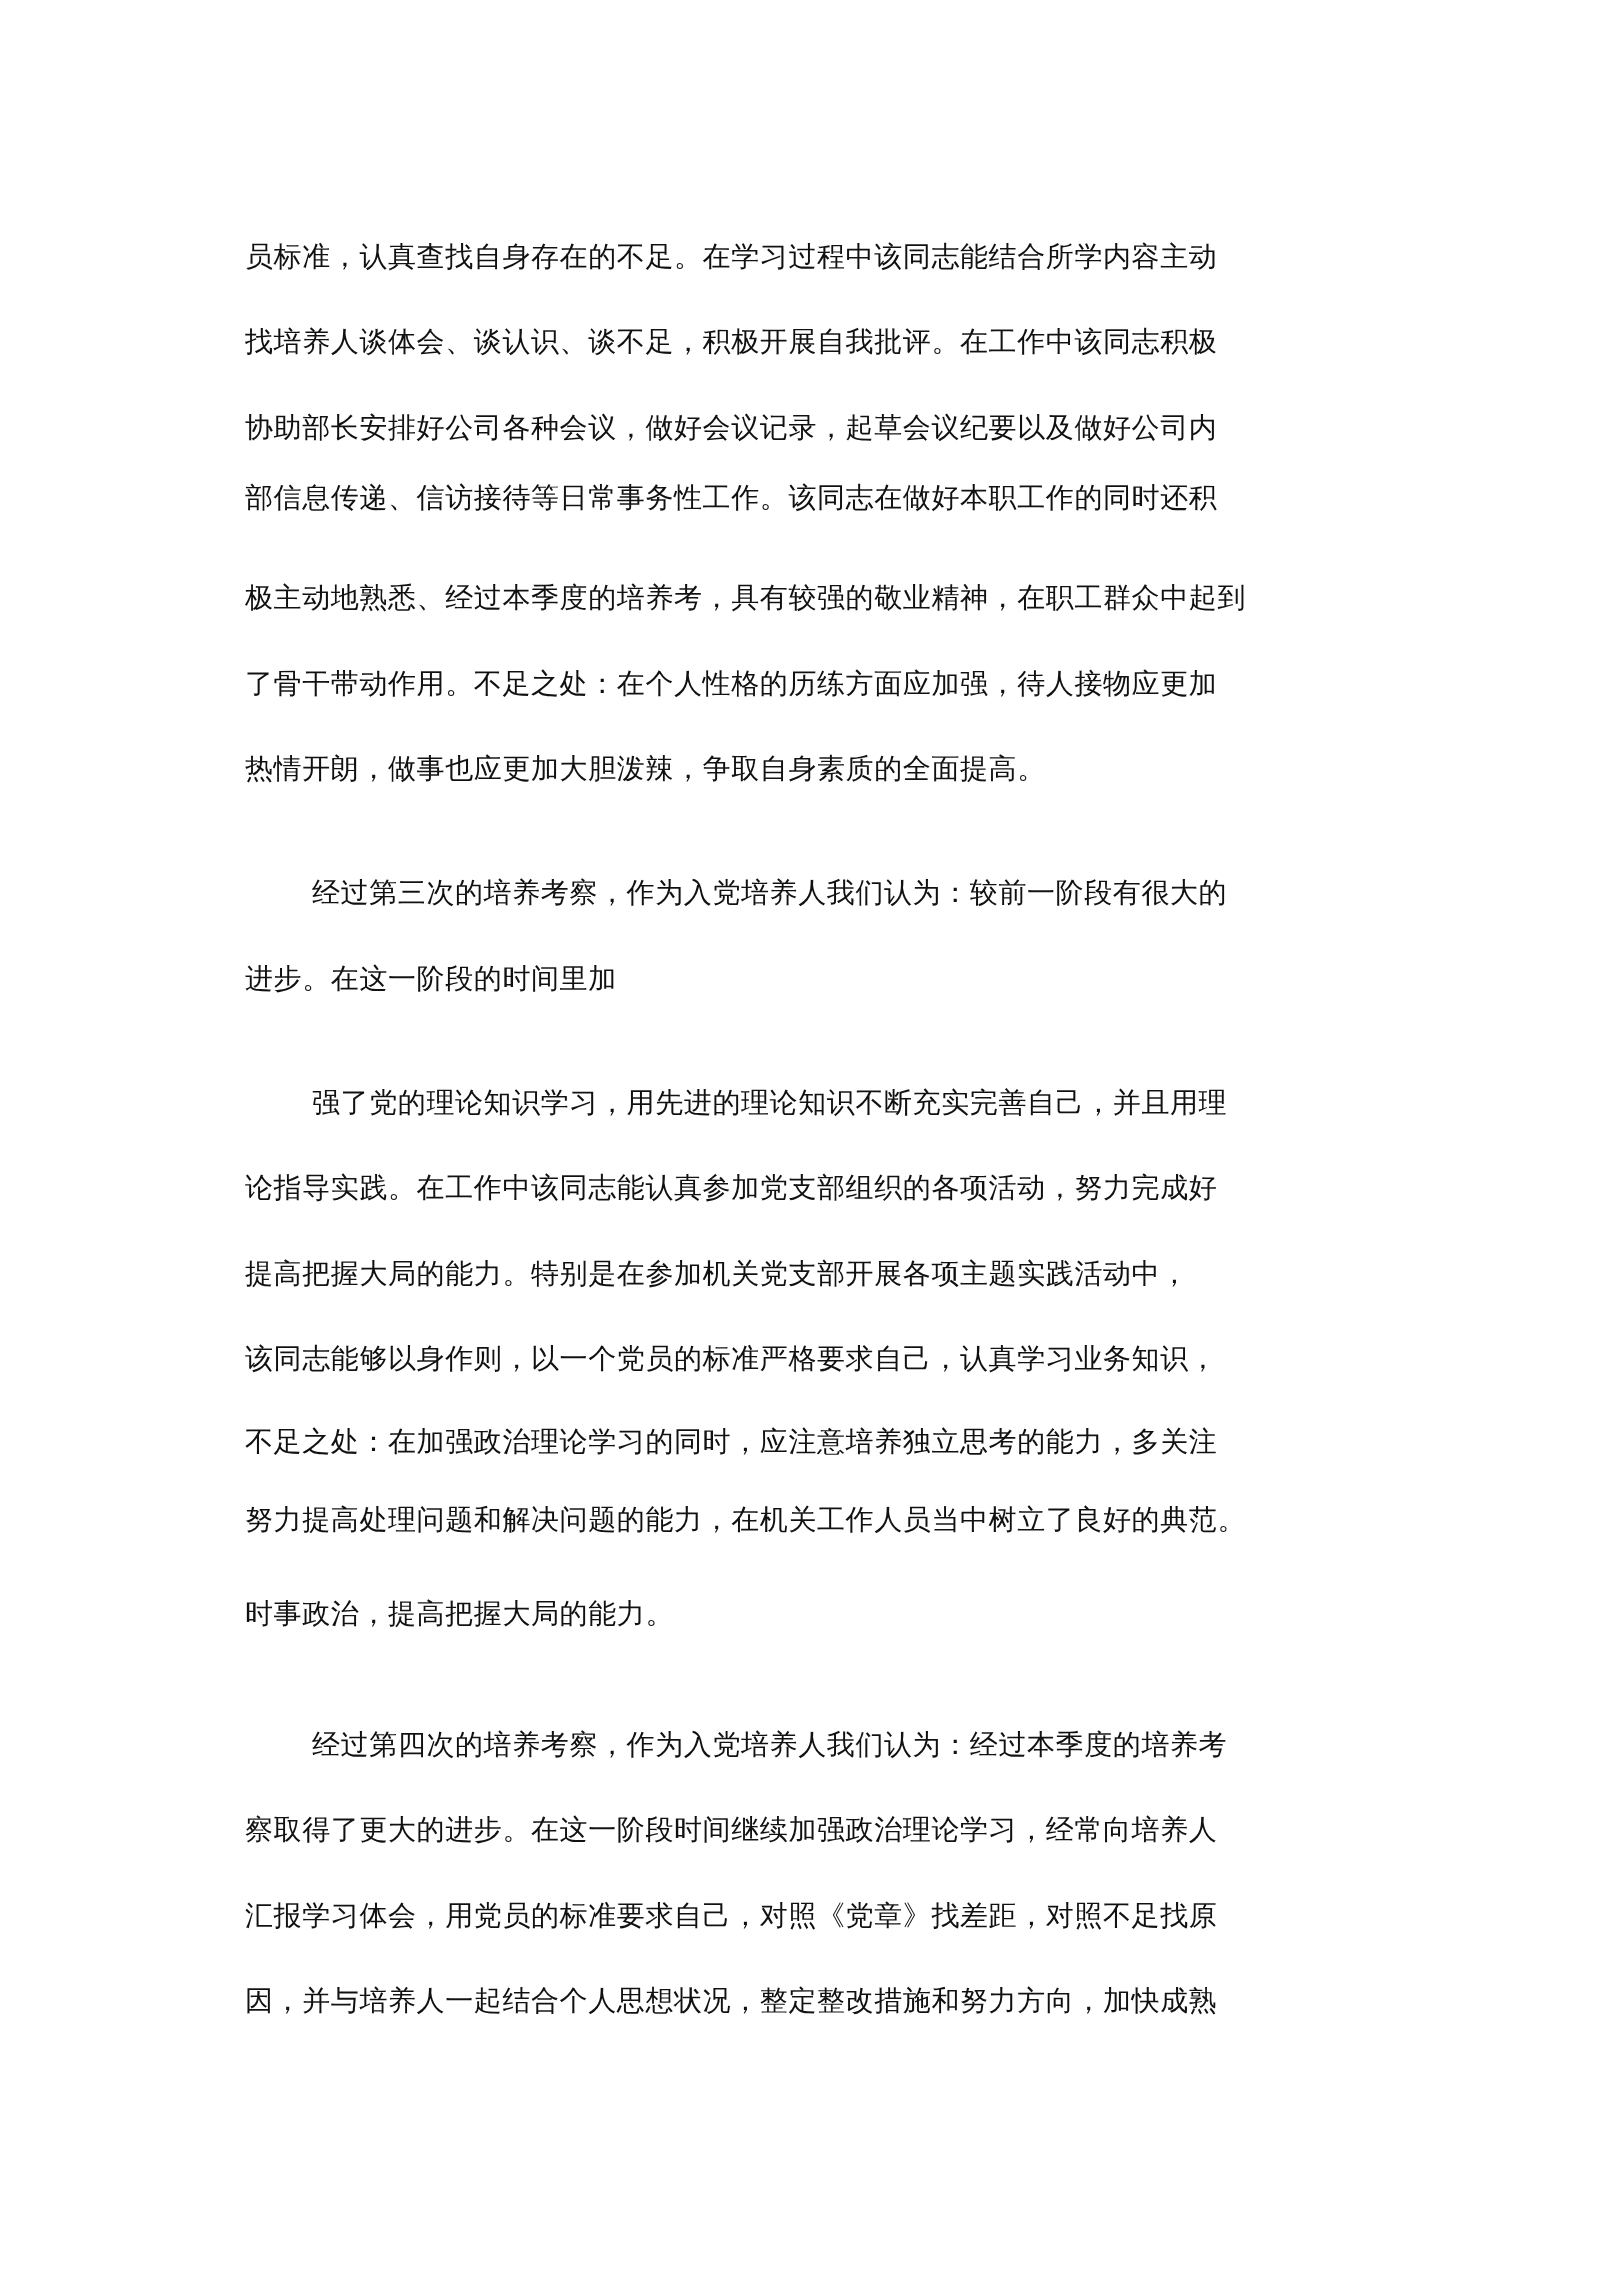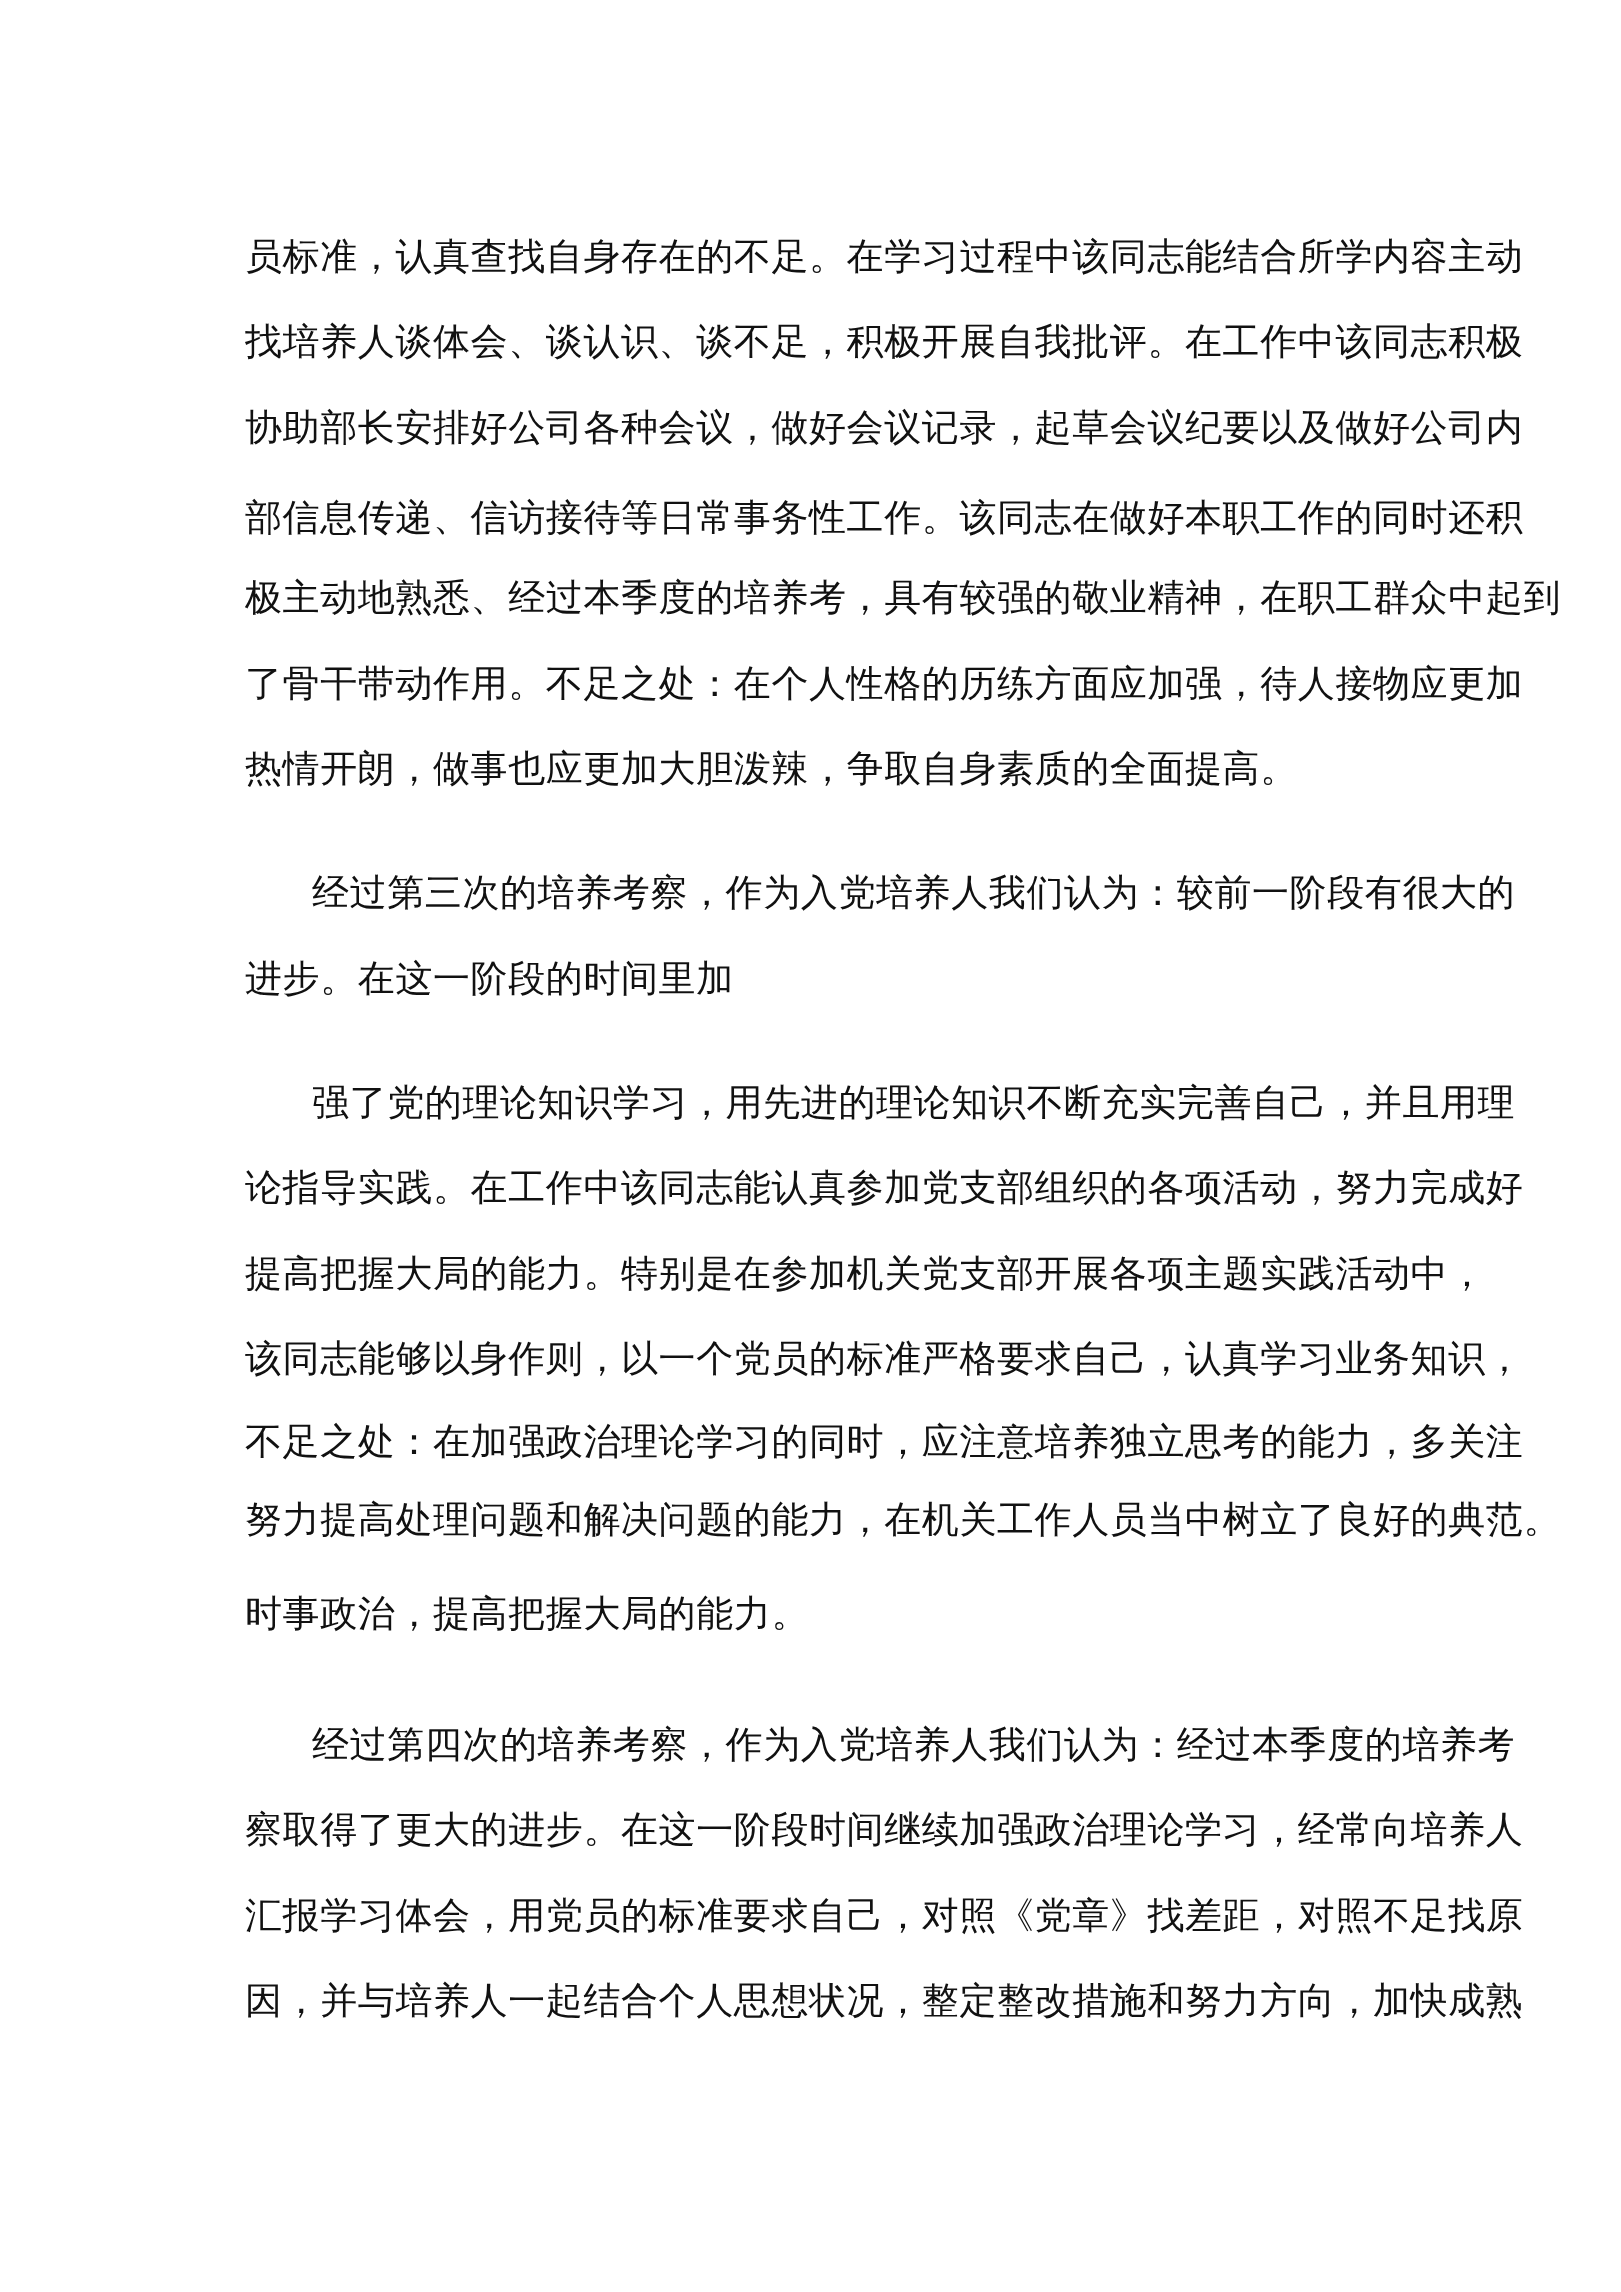--- a/index.html
+++ b/index.html
@@ -18,39 +18,39 @@
   .page {
     position: absolute;
     left: 245px;
     top: 0;
     width: 1137px;
   }
   .line {
     position: absolute;
     left: 0;
     white-space: nowrap;
-    font-size: 37px;
+    font-size: 28px;
     line-height: 39px;
     height: 39px;
     letter-spacing: 0.6px;
   }
   .indent {
     left: 67px;
   }
 </style>
 </head>
 <body>
 
 <div class="page">
 
   <div>
     <div class="line" style="top:237px">员标准，认真查找自身存在的不足。在学习过程中该同志能结合所学内容主动</div>
     <div class="line" style="top:322px">找培养人谈体会、谈认识、谈不足，积极开展自我批评。在工作中该同志积极</div>
     <div class="line" style="top:408px">协助部长安排好公司各种会议，做好会议记录，起草会议纪要以及做好公司内</div>
-    <div class="line" style="top:498px">部信息传递、信访接待等日常事务性工作。该同志在做好本职工作的同时还积</div>
+    <div class="line" style="top:478px">部信息传递、信访接待等日常事务性工作。该同志在做好本职工作的同时还积</div>
     <div class="line" style="top:578px">极主动地熟悉、经过本季度的培养考，具有较强的敬业精神，在职工群众中起到</div>
     <div class="line" style="top:664px">了骨干带动作用。不足之处：在个人性格的历练方面应加强，待人接物应更加</div>
     <div class="line" style="top:749px">热情开朗，做事也应更加大胆泼辣，争取自身素质的全面提高。</div>
   </div>
 
   <div>
     <div class="line indent" style="top:873px">经过第三次的培养考察，作为入党培养人我们认为：较前一阶段有很大的</div>
     <div class="line" style="top:959px">进步。在这一阶段的时间里加</div>
   </div>
 

